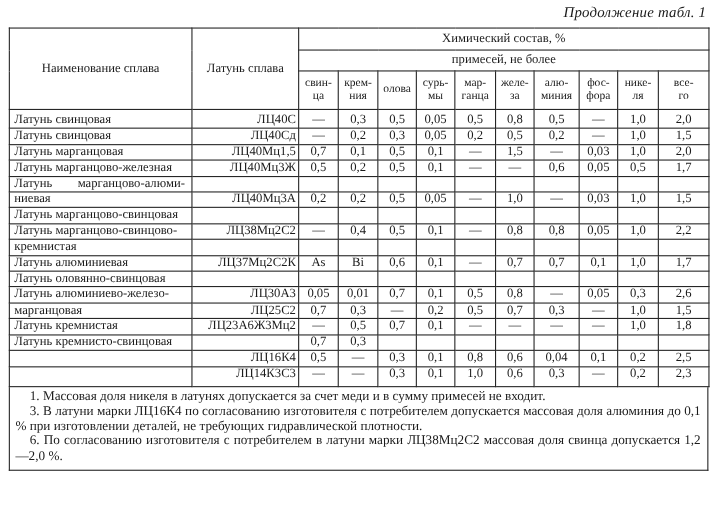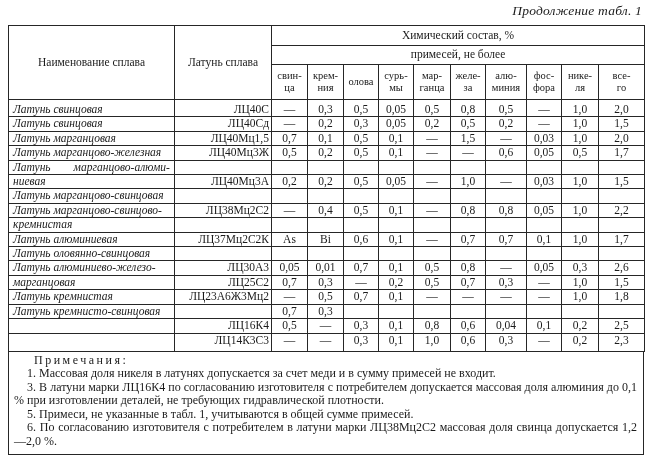--- a/index.html
+++ b/index.html
@@ -50,21 +50,21 @@
   tbody td {
     border-top: none; border-bottom: none;
     font-size: 11.5px;
     line-height: 13.4px;
     height: 13.4px;
     padding: 0 2px;
     white-space: nowrap;
   }
   tbody tr:first-child td { padding-top: 3px; }
   tbody tr:last-child td { padding-bottom: 4px; }
-  tbody td.c-name { text-align: left; padding-left: 4px; font-style: italic; }
+  tbody td.c-name { text-align: left; padding-left: 4px; }
   tbody td.c-grade { text-align: right; padding-left: 5px; }
   tbody td.c-val { text-align: center; }
 
   .notes {
     border: 1.5px solid #262626;
     border-top: none;
     padding: 2px 6px 6px 5px;
     font-size: 12px;
     text-align: justify;
   }
@@ -363,23 +363,21 @@
             <td class="c-val">0,6</td>
             <td class="c-val">0,3</td>
             <td class="c-val">—</td>
             <td class="c-val">0,2</td>
             <td class="c-val">2,3</td>
           </tr>
         </tbody>
     </table>
 
     <div class="notes">
-      <p class="notes-label">Примечания:</p>
       <div>
           <p class="note-item">1. Массовая доля никеля в латунях допускается за счет меди и в сумму примесей не входит.</p>
           <p class="note-item">3. В латуни марки ЛЦ16К4 по согласованию изготовителя с потребителем допускается массовая доля алюминия до 0,1 % при изготовлении деталей, не требующих гидравлической плотности.</p>
-          <p class="note-item">5. Примеси, не указанные в табл. 1, учитываются в общей сумме примесей.</p>
           <p class="note-item">6. По согласованию изготовителя с потребителем в латуни марки ЛЦ38Мц2С2 массовая доля свинца допускается 1,2—2,0 %.</p>
         </div>
     </div>
 
   </div>
 </div>
 
 </body></html>

